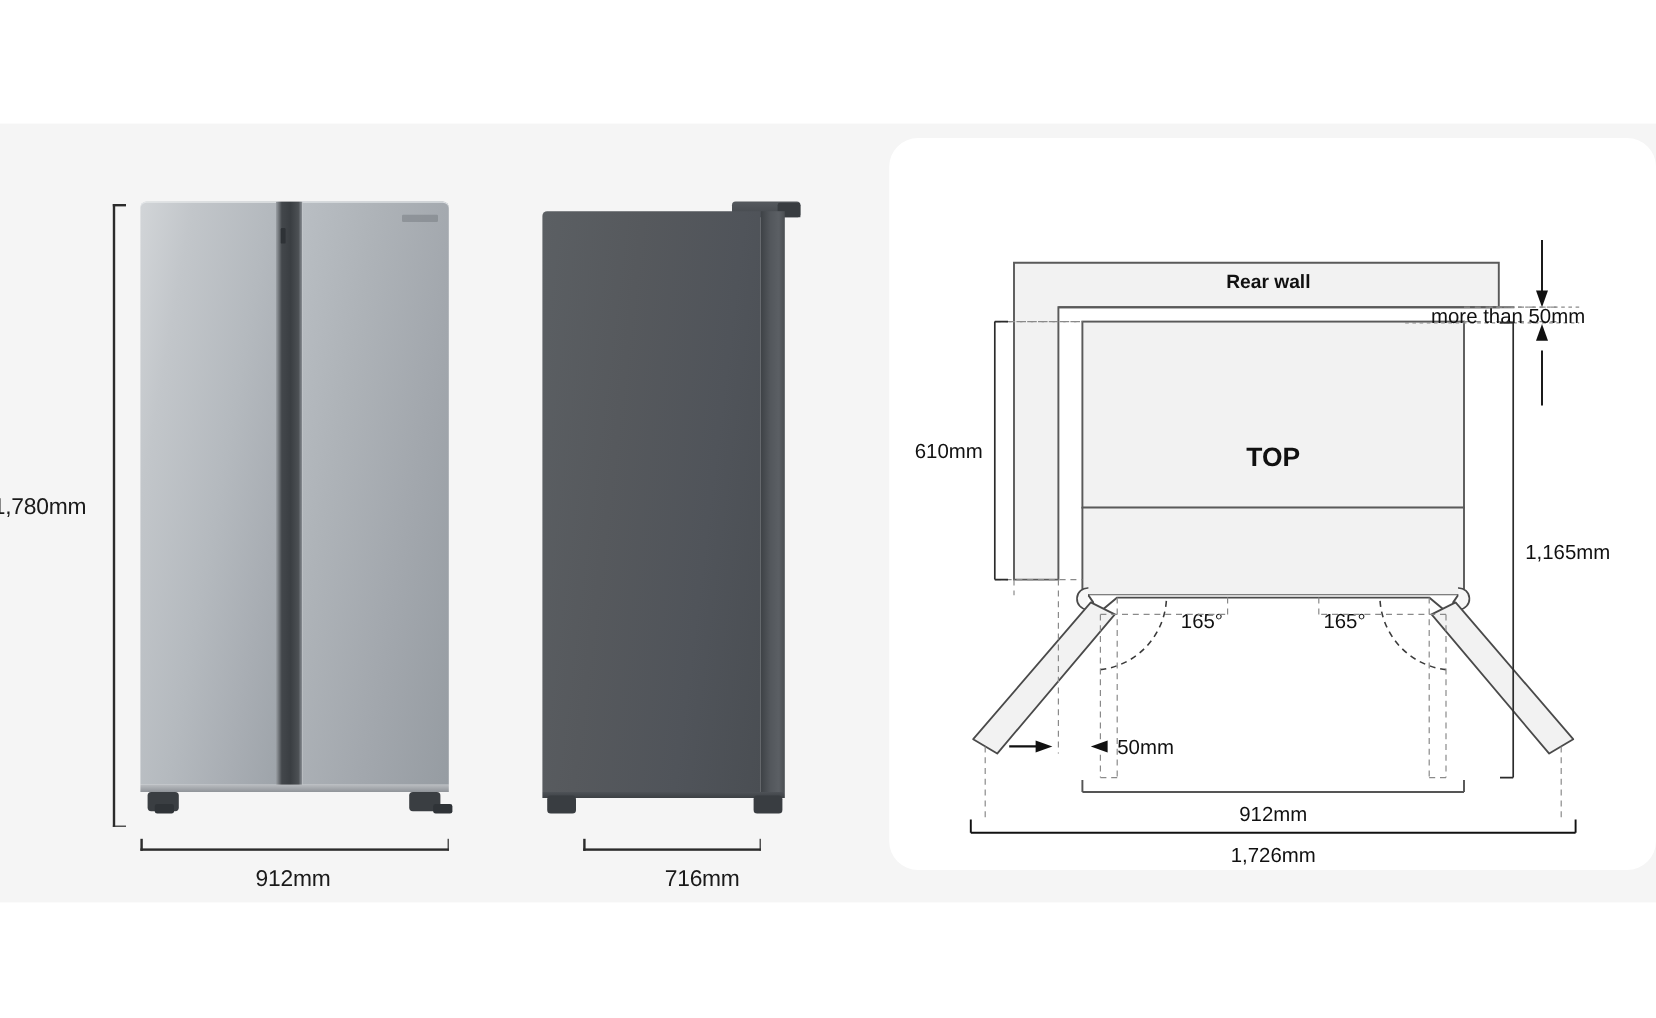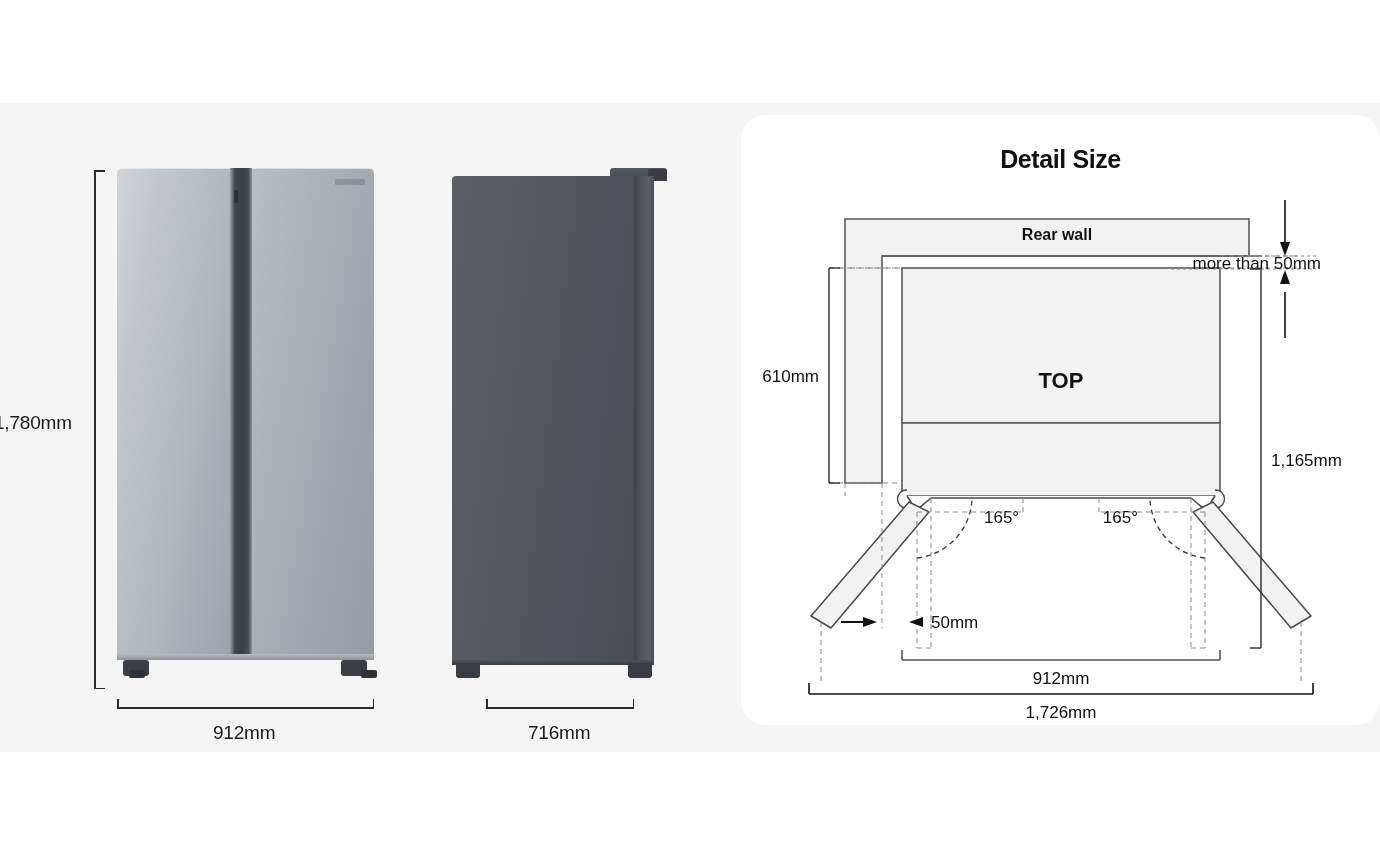--- a/index.html
+++ b/index.html
@@ -204,26 +204,25 @@
       <div class="side-base"></div>
       <div class="side-foot l"></div>
       <div class="side-foot r"></div>
     </div>
 
     <div class="hbracket" style="left:486px; top:707px; width:148px;">
       <div class="stem"></div>
       <div class="tick" style="left:0;"></div>
       <div class="tick" style="right:0;"></div>
     </div>
-    <div class="lbl" style="left:528px; top:722px;">716mm</div>
+    <div class="lbl" style="left:554px; top:722px;">716mm</div>
   </div>
 
   <div class="card">
 
-    <div class="card-title">Detail Size</div>
 
     <div class="svg-holder">
       <svg width="639" height="610" viewBox="0 0 639 610" xmlns="http://www.w3.org/2000/svg">
 
         <path d="M 104 91 L 508 91 L 508 128 L 141 128 L 141 355 L 104 355 Z" fill="#f2f2f2" stroke="#5a5a5a" stroke-width="1.6"></path>
         <text class="rearword" x="316" y="112" text-anchor="middle">Rear wall</text>
 
         <path d="M 141 128 L 521 128" fill="none" stroke="#5a5a5a" stroke-width="1.6"></path>
 
         <rect x="161" y="140" width="318" height="155" fill="#f2f2f2" stroke="#5a5a5a" stroke-width="1.6"></rect>

